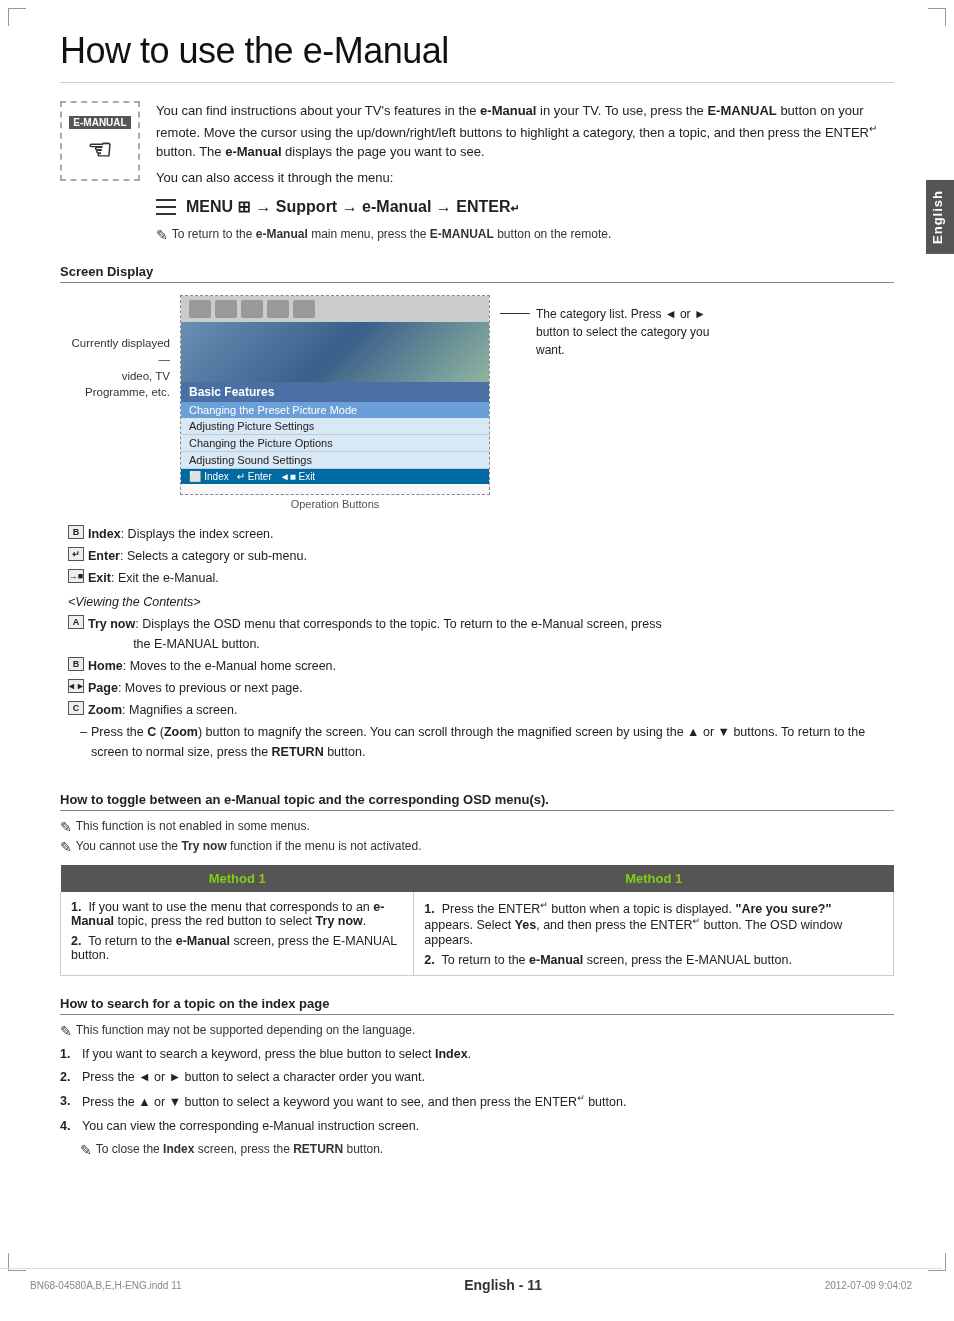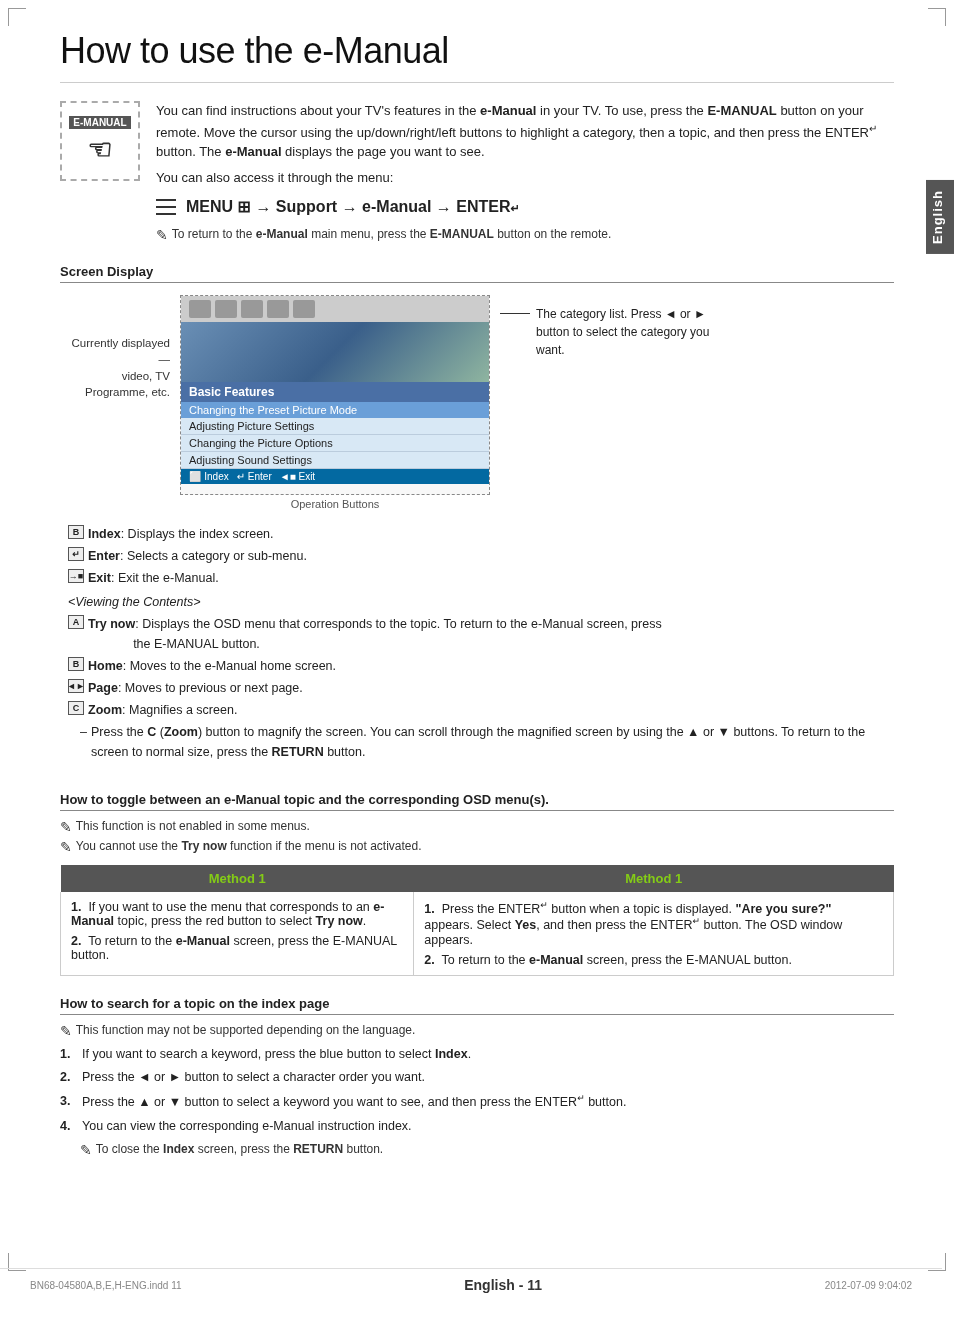--- a/index.html
+++ b/index.html
@@ -575,21 +575,21 @@
       <li>
         <span class="list-num">2.</span>
         <span>Press the ◄ or ► button to select a character order you want.</span>
       </li>
       <li>
         <span class="list-num">3.</span>
         <span>Press the ▲ or ▼ button to select a keyword you want to see, and then press the ENTER<span style="font-size:9px;vertical-align:super">↵</span> button.</span>
       </li>
       <li>
         <span class="list-num">4.</span>
-        <span>You can view the corresponding e-Manual instruction index.</span>
+        <span>You can view the corresponding e-Manual instruction screen.</span>
       </li>
     </ul>
     <div class="note-item" style="margin-top:6px; padding-left:20px;">
       <span class="note-icon">✎</span>
       <span>To close the <strong>Index</strong> screen, press the <strong>RETURN</strong> button.</span>
     </div>
   </div>
 
   <div class="page-footer">
     <span class="footer-left">BN68-04580A,B,E,H-ENG.indd   11</span>

